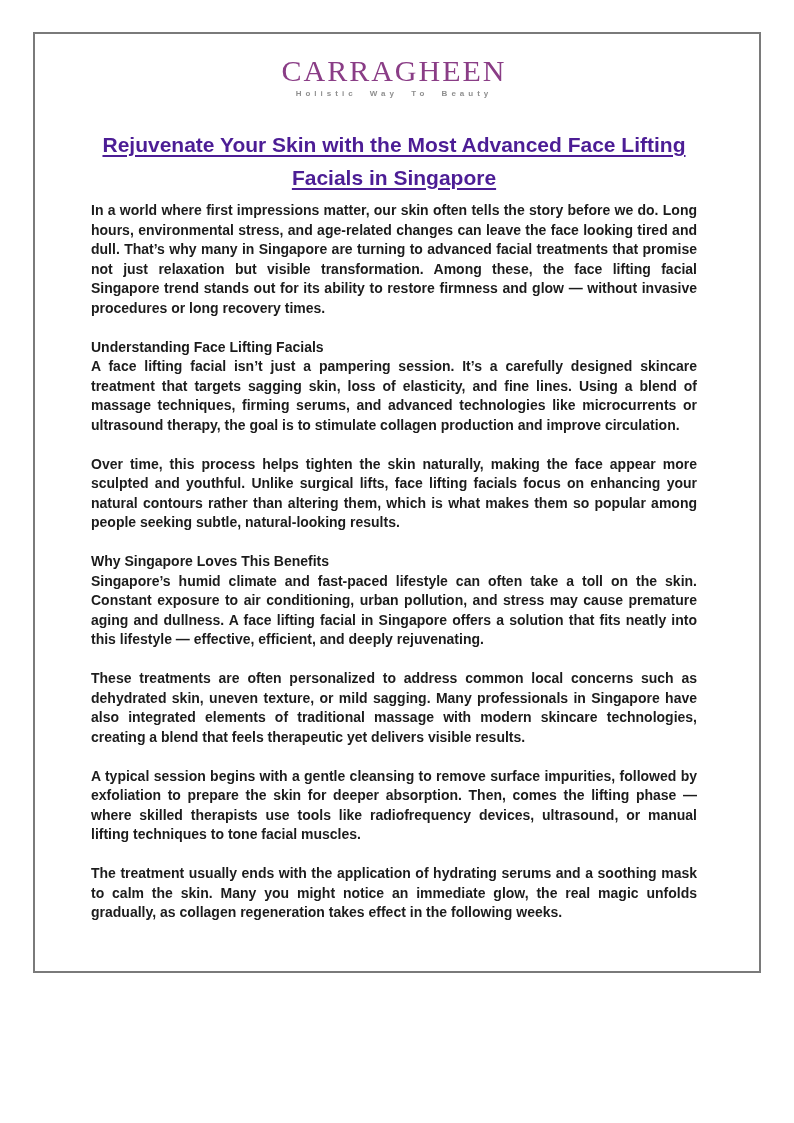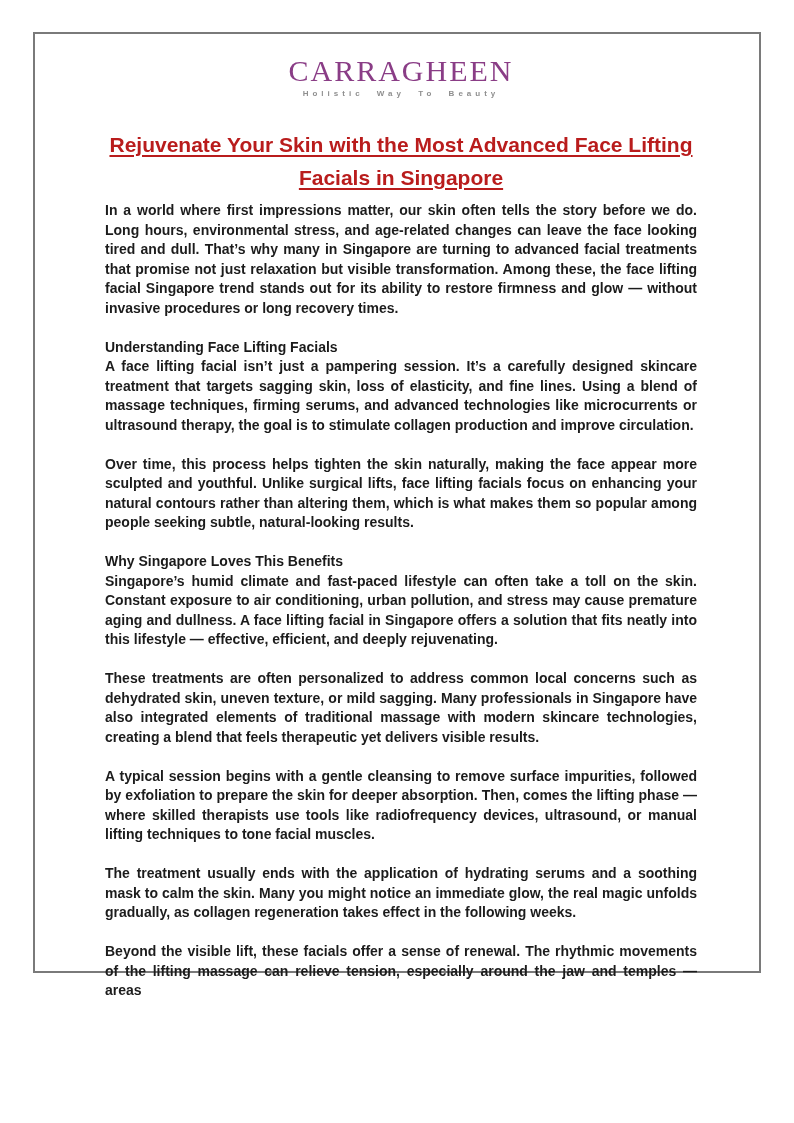--- a/index.html
+++ b/index.html
@@ -12,21 +12,21 @@
     overflow: hidden;
   }
   .border-box {
     position: absolute;
     left: 33px;
     top: 32px;
     width: 728px;
     height: 941px;
     border: 2px solid #7a7a7a;
     background: #ffffff;
-    padding: 20px 62px 0 70px;
+    padding: 20px 62px 0 56px;
   }
   .logo-block {
     text-align: center;
   }
   .logo-wordmark {
     font-family: "Liberation Serif", "DejaVu Serif", serif;
     font-size: 30px;
     letter-spacing: 2px;
     color: #8a3d86;
     line-height: 1.1;
@@ -38,21 +38,21 @@
     word-spacing: 7px;
     color: #8f8f8f;
     font-weight: bold;
   }
   .article-title {
     margin: 31px auto 7px auto;
     max-width: 612px;
     text-align: center;
     font-size: 21px;
     font-weight: bold;
-    color: #b91c1c;
+    color: #4c1d95;
     line-height: 1.55;
     text-decoration: underline;
     text-decoration-thickness: 2px;
     text-underline-offset: 3px;
   }
   .body-para {
     font-size: 14px;
     line-height: 19.5px;
     color: #1c1c1c;
     text-align: justify;
@@ -91,16 +91,15 @@
     <p class="body-para">Singapore’s humid climate and fast-paced lifestyle can often take a toll on the skin. Constant exposure to air conditioning, urban pollution, and stress may cause premature aging and dullness. A face lifting facial in Singapore offers a solution that fits neatly into this lifestyle — effective, efficient, and deeply rejuvenating.</p>
     <p class="body-para">These treatments are often personalized to address common local concerns such as dehydrated skin, uneven texture, or mild sagging. Many professionals in Singapore have also integrated elements of traditional massage with modern skincare technologies, creating a blend that feels therapeutic yet delivers visible results.</p>
   </section>
 
   <section>
     <p class="body-para">A typical session begins with a gentle cleansing to remove surface impurities, followed by exfoliation to prepare the skin for deeper absorption. Then, comes the lifting phase — where skilled therapists use tools like radiofrequency devices, ultrasound, or manual lifting techniques to tone facial muscles.</p>
     <p class="body-para">The treatment usually ends with the application of hydrating serums and a soothing mask to calm the skin. Many you might notice an immediate glow, the real magic unfolds gradually, as collagen regeneration takes effect in the following weeks.</p>
   </section>
 
   <section>
-    <p class="body-para">Beyond the visible lift, these facials offer a sense of renewal. The rhythmic movements of the lifting massage can relieve tension, especially around the jaw and temples — areas</p>
   </section>
 
 </div>
 
 </body></html>

